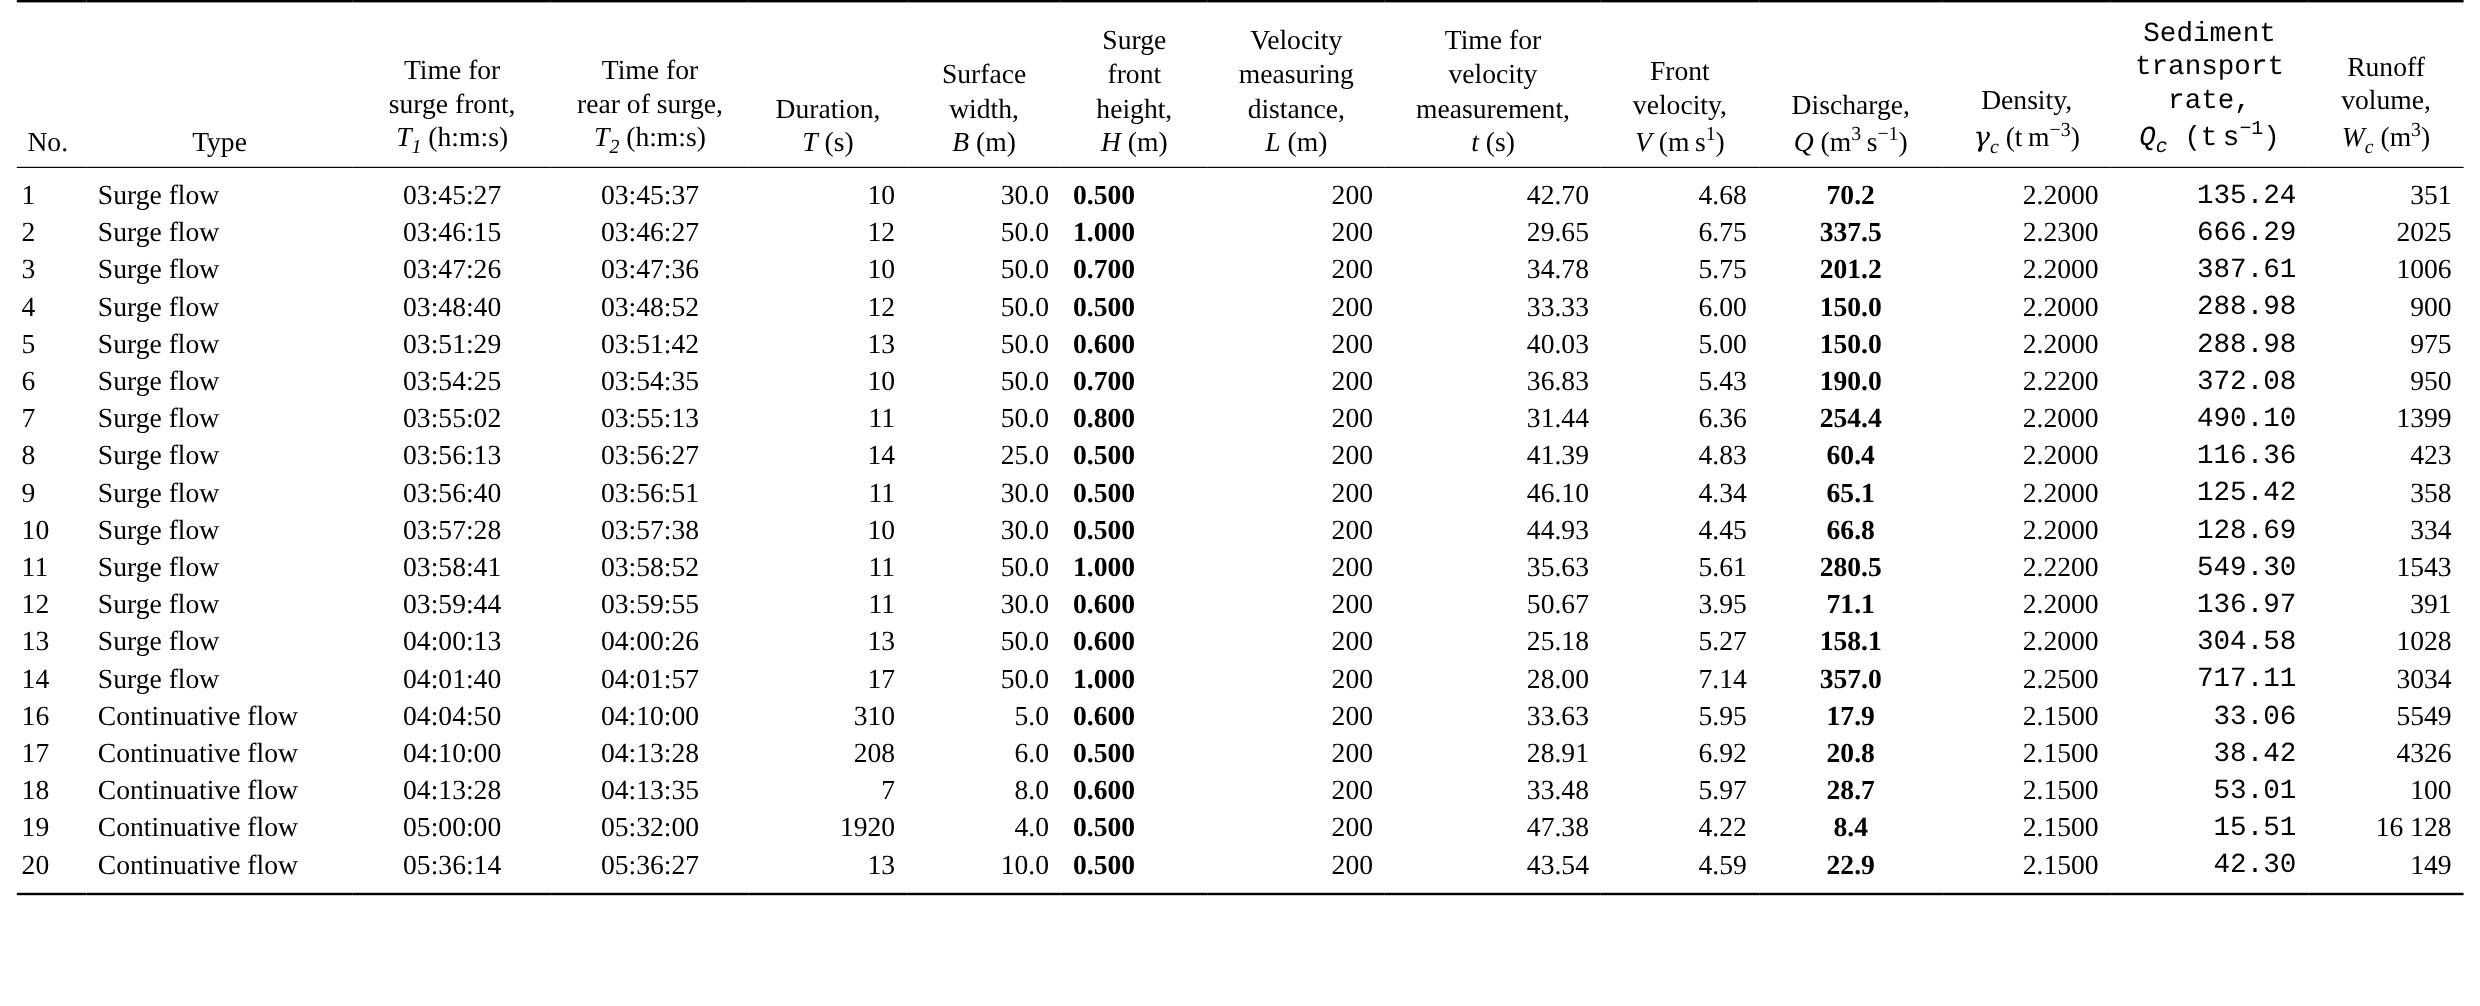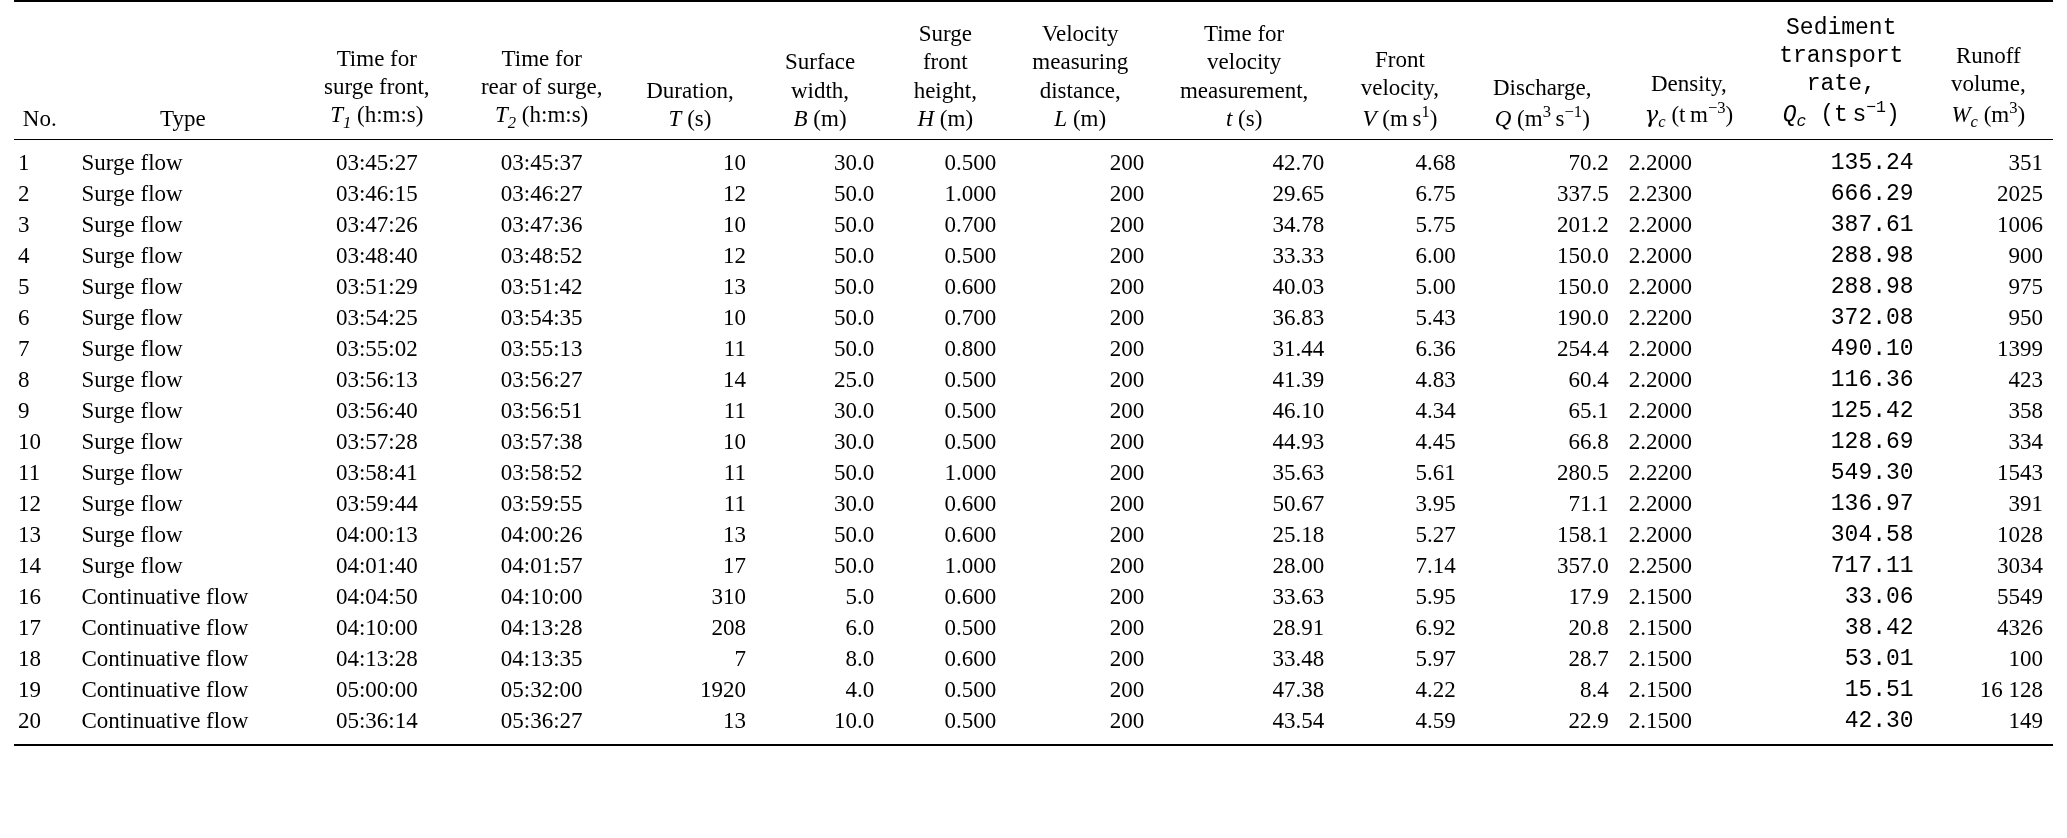--- a/index.html
+++ b/index.html
@@ -54,26 +54,26 @@
     padding-bottom: 9px;
     margin-left: 17px;
   }
   
   .c-no     { text-align: left;  width: 46px; padding-left: 4px !important; }
   .c-type   { text-align: left;  width: 212px; }
   .c-t1     { text-align: center; width: 158px; }
   .c-t2     { text-align: center; width: 158px; }
   .c-dur    { text-align: right; width: 118px; }
   .c-b      { text-align: right; width: 118px; }
-  .c-h      { text-align: right; width: 112px; }
+  .c-h      { text-align: left; width: 112px; font-weight: bold; }
   .c-l      { text-align: right; width: 136px; }
   .c-t      { text-align: right; width: 168px; }
   .c-v      { text-align: right; width: 120px; }
-  .c-q      { text-align: right; width: 142px; }
-  .c-gam    { width: 128px; }
+  .c-q      { text-align: center; width: 142px; font-weight: bold; }
+  .c-gam    { text-align: right; width: 128px; }
   .c-qc     { text-align: right; width: 150px; font-family: Liberation Mono, monospace; }
   .c-wc     { text-align: right; width: 118px; }
 
   th.c-dur, th.c-b, th.c-h, th.c-l, th.c-t, th.c-v, th.c-q, th.c-gam, th.c-qc, th.c-wc {
     text-align: center;
   }
   th.c-no, th.c-type { text-align: left; margin-top: 24px; }
 
   .hdr-line { display: block; }
   .u { font-style: italic; }

